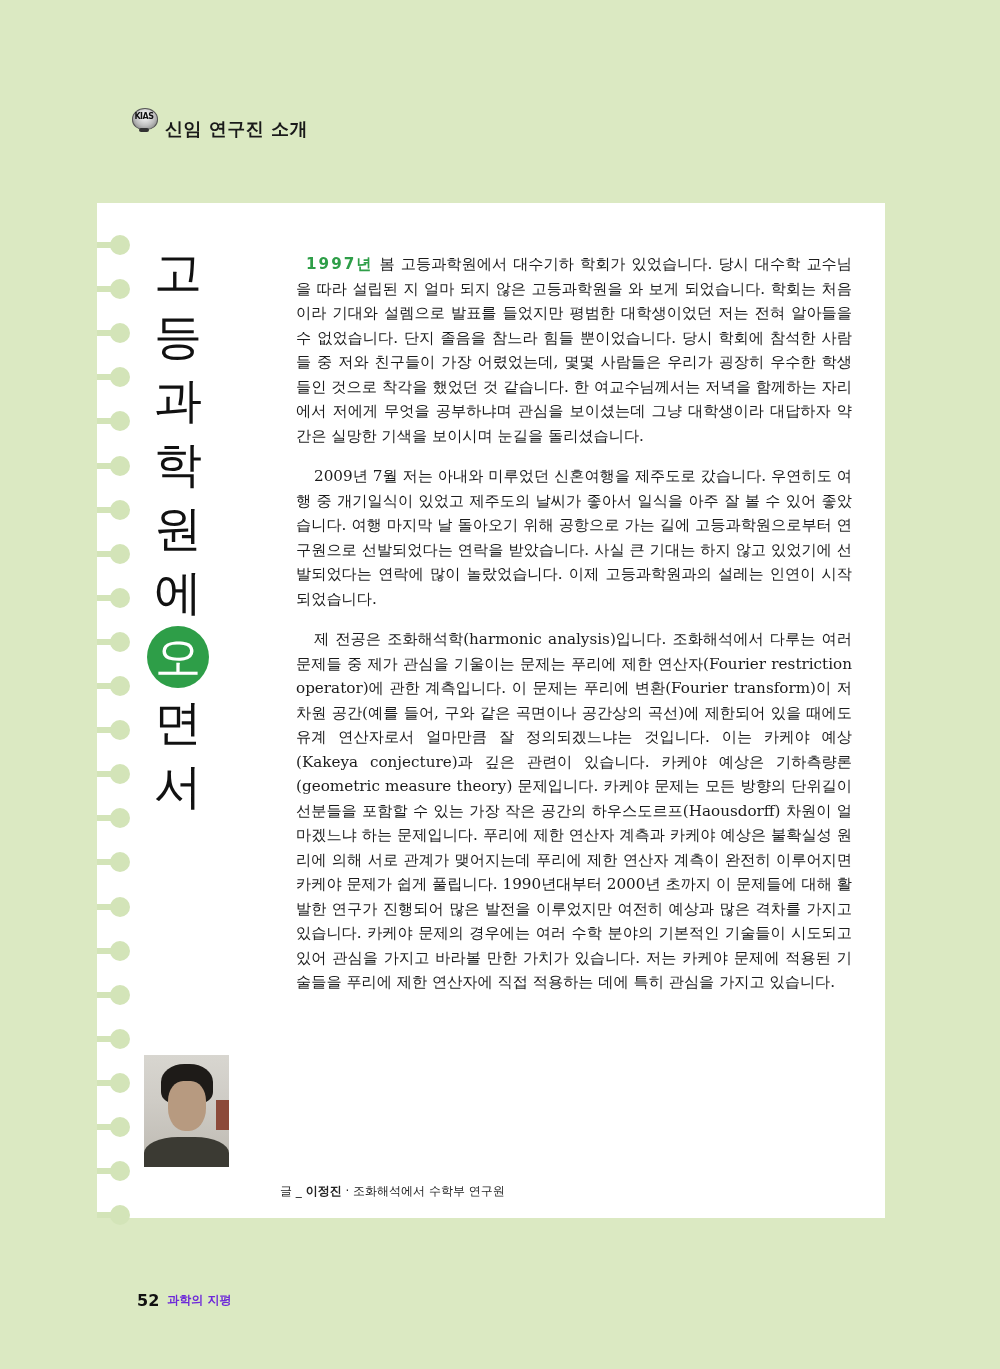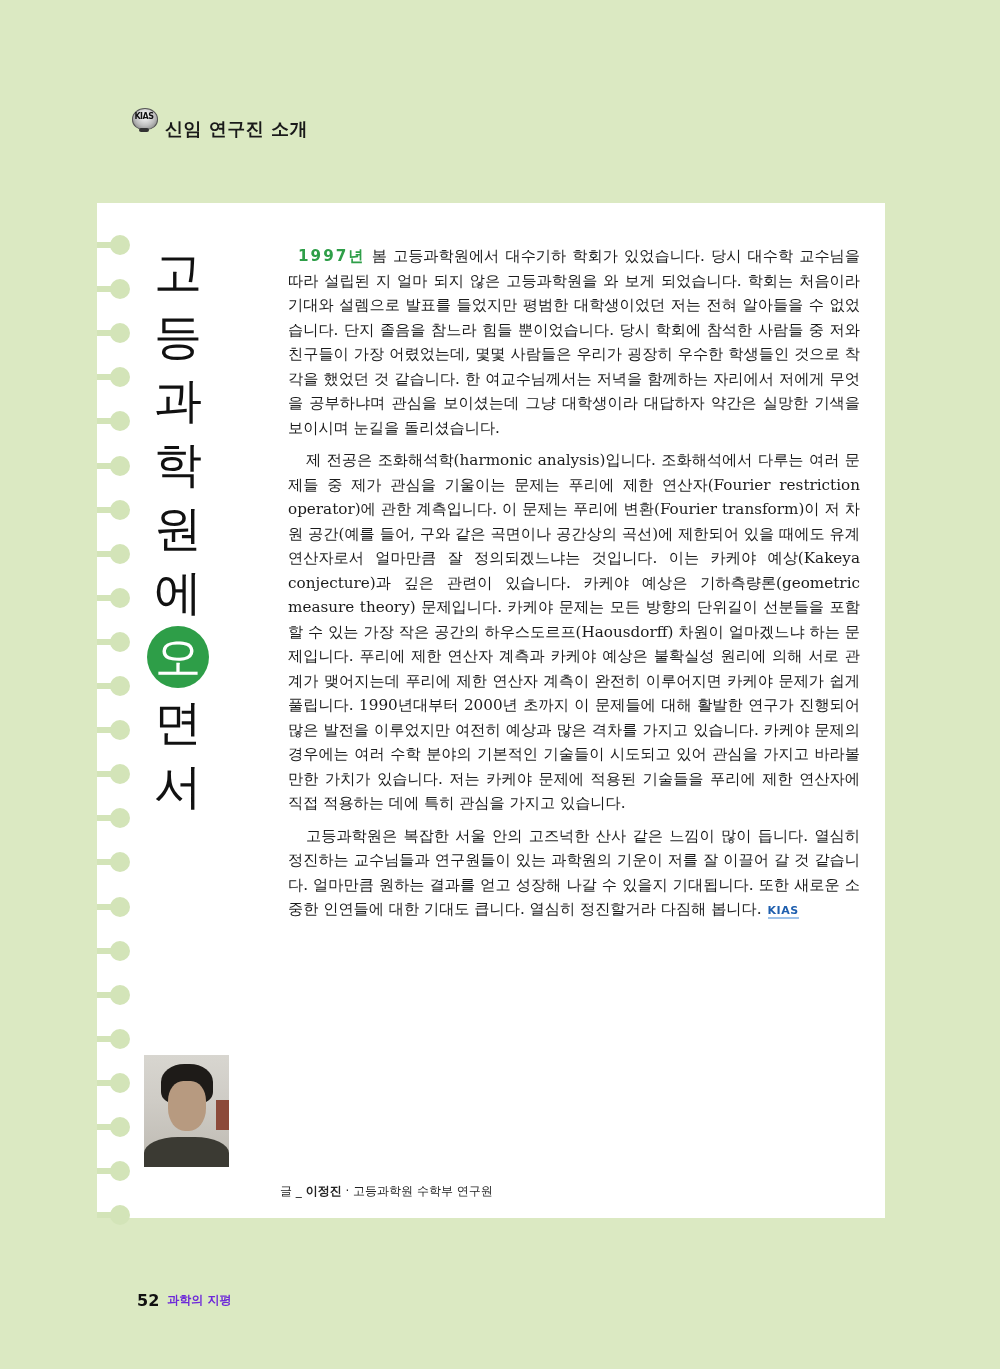--- a/index.html
+++ b/index.html
@@ -55,21 +55,21 @@
     width: 62px; height: 62px; border-radius: 50%; background: #2e9e48; color: #fff;
     display: flex; align-items: center; justify-content: center; margin: 2px 0;
     font-size: 46px;
   }
   .body-text {
     position: absolute; left: 280px; top: 236px; width: 588px;
     font-family: "DejaVu Serif", "Liberation Serif", serif;
     font-size: 15.2px; line-height: 24.5px; color: #1b1b1b;
     text-align: justify;
   }
-  .body-text p { margin: 8px; text-indent: 18px; }
+  .body-text p { margin: 16px; text-indent: 18px; }
   .body-text p.first { text-indent: 10px; }
   .lead-year {
     color: #2e9e48; font-family: "DejaVu Sans", sans-serif; font-weight: bold; letter-spacing: 2px;
   }
   .kias-end {
     display: inline-block; font-family: "DejaVu Sans", sans-serif; font-weight: bold;
     font-size: 11px; color: #1f5fae; border-bottom: 2px solid #9fc3ea; line-height: 12px;
     margin-left: 6px; letter-spacing: 0.5px; text-indent: 0;
   }
   .byline {
@@ -208,26 +208,26 @@
   <span class="ch">학</span>
   <span class="ch">원</span>
   <span class="ch">에</span>
   <span class="circle">오</span>
   <span class="ch">면</span>
   <span class="ch">서</span>
 </div>
 
 <div class="body-text">
   <p class="first"><span class="lead-year">1997년</span><span> 봄 고등과학원에서 대수기하 학회가 있었습니다. 당시 대수학 교수님을 따라 설립된 지 얼마 되지 않은 고등과학원을 와 보게 되었습니다. 학회는 처음이라 기대와 설렘으로 발표를 들었지만 평범한 대학생이었던 저는 전혀 알아들을 수 없었습니다. 단지 졸음을 참느라 힘들 뿐이었습니다. 당시 학회에 참석한 사람들 중 저와 친구들이 가장 어렸었는데, 몇몇 사람들은 우리가 굉장히 우수한 학생들인 것으로 착각을 했었던 것 같습니다. 한 여교수님께서는 저녁을 함께하는 자리에서 저에게 무엇을 공부하냐며 관심을 보이셨는데 그냥 대학생이라 대답하자 약간은 실망한 기색을 보이시며 눈길을 돌리셨습니다.</span></p>
+  <p>2009년 7월 저는 아내와 미루었던 신혼여행을 제주도로 갔습니다. 우연히도 여행 중 개기일식이 있었고 제주도의 날씨가 좋아서 일식을 아주 잘 볼 수 있어 좋았습니다. 여행 마지막 날 돌아오기 위해 공항으로 가는 길에 고등과학원으로부터 연구원으로 선발되었다는 연락을 받았습니다. 사실 큰 기대는 하지 않고 있었기에 선발되었다는 연락에 많이 놀랐었습니다. 이제 고등과학원과의 설레는 인연이 시작되었습니다.</p>
   <p>제 전공은 조화해석학(harmonic analysis)입니다. 조화해석에서 다루는 여러 문제들 중 제가 관심을 기울이는 문제는 푸리에 제한 연산자(Fourier restriction operator)에 관한 계측입니다. 이 문제는 푸리에 변환(Fourier transform)이 저 차원 공간(예를 들어, 구와 같은 곡면이나 공간상의 곡선)에 제한되어 있을 때에도 유계 연산자로서 얼마만큼 잘 정의되겠느냐는 것입니다. 이는 카케야 예상(Kakeya conjecture)과 깊은 관련이 있습니다. 카케야 예상은 기하측량론(geometric measure theory) 문제입니다. 카케야 문제는 모든 방향의 단위길이 선분들을 포함할 수 있는 가장 작은 공간의 하우스도르프(Haousdorff) 차원이 얼마겠느냐 하는 문제입니다. 푸리에 제한 연산자 계측과 카케야 예상은 불확실성 원리에 의해 서로 관계가 맺어지는데 푸리에 제한 연산자 계측이 완전히 이루어지면 카케야 문제가 쉽게 풀립니다. 1990년대부터 2000년 초까지 이 문제들에 대해 활발한 연구가 진행되어 많은 발전을 이루었지만 여전히 예상과 많은 격차를 가지고 있습니다. 카케야 문제의 경우에는 여러 수학 분야의 기본적인 기술들이 시도되고 있어 관심을 가지고 바라볼 만한 가치가 있습니다. 저는 카케야 문제에 적용된 기술들을 푸리에 제한 연산자에 직접 적용하는 데에 특히 관심을 가지고 있습니다.</p>
-  <p><span>고등과학원은 복잡한 서울 안의 고즈넉한 산사 같은 느낌이 많이 듭니다. 열심히 정진하는 교수님들과 연구원들이 있는 과학원의 기운이 저를 잘 이끌어 갈 것 같습니다. 얼마만큼 원하는 결과를 얻고 성장해 나갈 수 있을지 기대됩니다. 또한 새로운 소중한 인연들에 대한 기대도 큽니다. 열심히 정진할거라 다짐해 봅니다.</span><span class="kias-end">KIAS</span></p>
 </div>
 
 <div class="byline">
-  <span>글 _ </span><span class="name">이정진</span><span> · 고등과학원 수학부 연구원</span>
+  <span>글 _ </span><span class="name">이정진</span><span> · 조화해석에서 수학부 연구원</span>
 </div>
 
 <div class="photo">
   <div class="pillar"></div>
   <div class="hair"></div>
   <div class="face"></div>
   <div class="body"></div>
 </div>
 
 <div class="footer">

